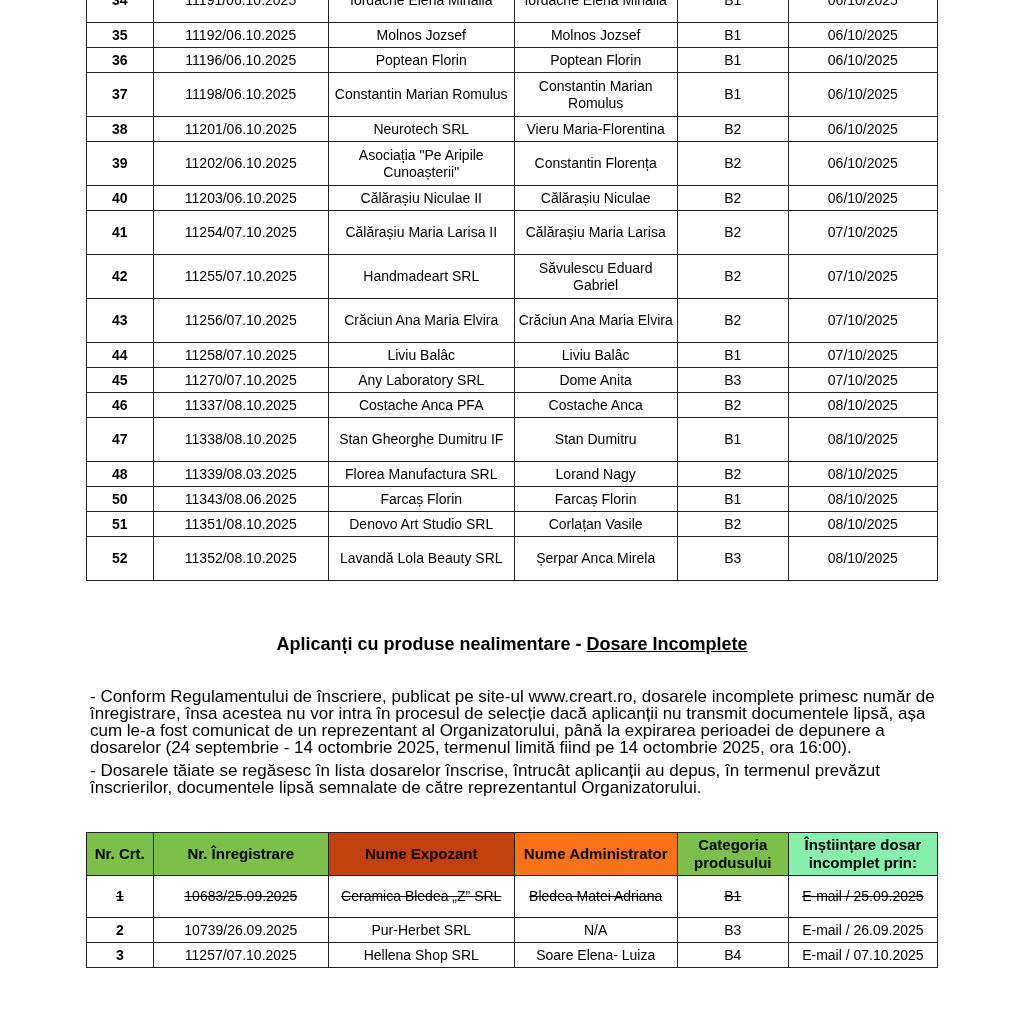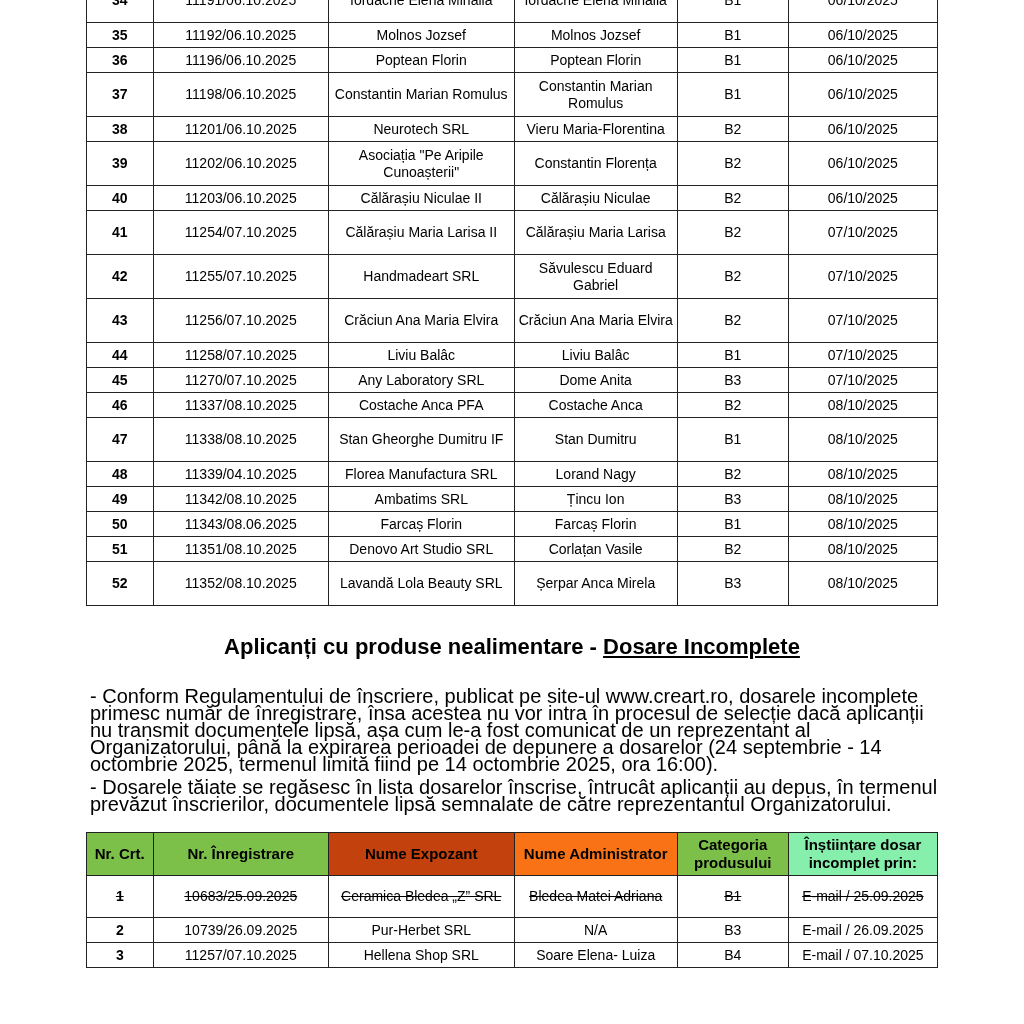--- a/index.html
+++ b/index.html
@@ -6,24 +6,24 @@
   body { width: 1024px; height: 1024px; position: relative; overflow: hidden;
          font-family: "Liberation Sans", sans-serif; color: #000; }
   table { border-collapse: collapse; table-layout: fixed; }
   td, th { border: 1.3px solid #222; text-align: center; vertical-align: middle;
            font-size: 14px; line-height: 17px; padding: 0 3px; }
   #main-table { position: absolute; left: 86px; top: -22px; width: 852px; }
   #main-table td.nr { font-weight: bold; }
   .c1 { width: 66px; } .c2 { width: 174px; } .c3 { width: 184px; }
   .c4 { width: 162px; } .c5 { width: 110px; } .c6 { width: 148px; }
   #section-title { position: absolute; left: 0; width: 1024px; top: 634px;
-                   text-align: center; font-size: 22px; font-weight: bold; }
+                   text-align: center; font-size: 18px; font-weight: bold; }
   #section-title .u { text-decoration: underline; }
   #notes { position: absolute; left: 90px; top: 688px; width: 850px;
-           font-size: 20px; line-height: 17px; }
+           font-size: 17px; line-height: 17px; }
   #notes p { margin: 0 0 6px 0; }
   #inc-table { position: absolute; left: 86px; top: 832px; width: 852px; }
   #inc-table th { background: #7cc04a; font-weight: bold; font-size: 15px; line-height: 18px; height: 42px; }
   #inc-table td { height: 24px; }
   #inc-table td.nr { font-weight: bold; }
   .strike td { text-decoration: line-through; }
 </style>
 </head>
 <body>
 
@@ -144,32 +144,24 @@
       <tr style="height: 44px; padding-left: 44px;">
         <td class="nr">47</td>
         <td>11338/08.10.2025</td>
         <td>Stan Gheorghe Dumitru IF</td>
         <td>Stan Dumitru</td>
         <td>B1</td>
         <td>08/10/2025</td>
       </tr>
       <tr style="height: 25px;">
         <td class="nr">48</td>
-        <td>11339/04.10.2025</td>
+        <td>11339/08.03.2025</td>
         <td>Florea Manufactura SRL</td>
         <td>Lorand Nagy</td>
         <td>B2</td>
-        <td>08/10/2025</td>
-      </tr>
-      <tr style="height: 25px;">
-        <td class="nr">49</td>
-        <td>11342/08.10.2025</td>
-        <td>Ambatims SRL</td>
-        <td>Țincu Ion</td>
-        <td>B3</td>
         <td>08/10/2025</td>
       </tr>
       <tr style="height: 25px;">
         <td class="nr">50</td>
         <td>11343/08.06.2025</td>
         <td>Farcaș Florin</td>
         <td>Farcaș Florin</td>
         <td>B1</td>
         <td>08/10/2025</td>
       </tr>

